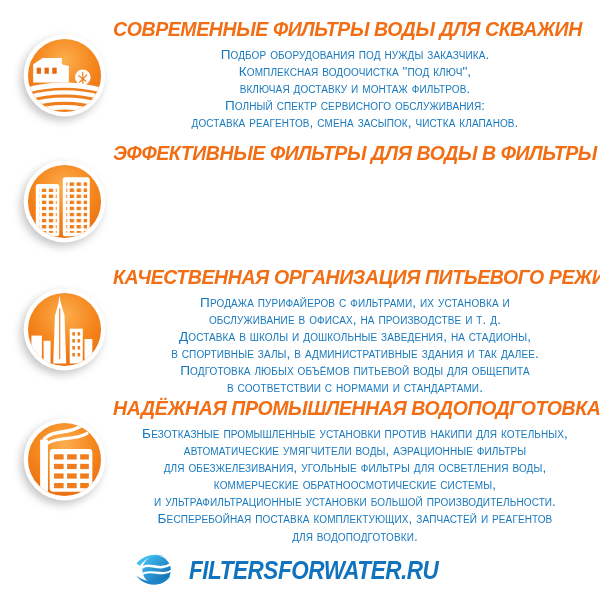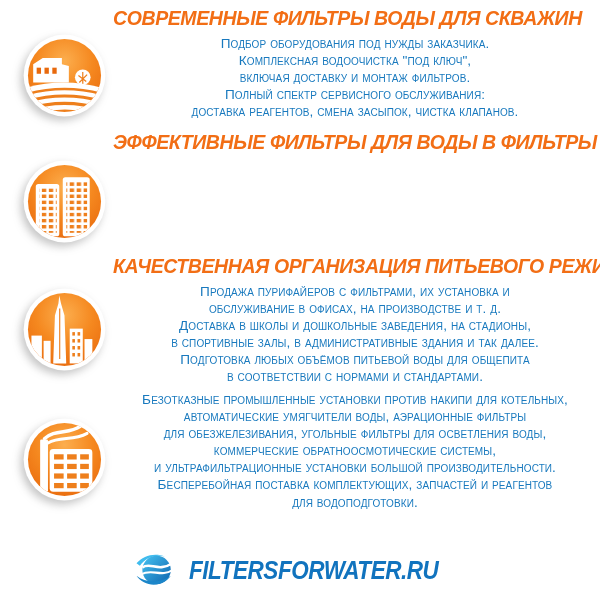--- a/index.html
+++ b/index.html
@@ -14,21 +14,21 @@
   }
   .section{position:absolute;left:0;width:600px;}
   .sec1{top:6px;}  .sec2{top:130px;}  .sec3{top:254px;}  .sec4{top:385px;}
   .badge-wrap{
     position:absolute;left:21px;width:87px;height:87px;
     filter:drop-shadow(-3px 4px 4px rgba(90,90,90,.35));
   }
   .sec1 .badge-wrap{top:26px;} .sec2 .badge-wrap{top:28px;}
   .sec3 .badge-wrap{top:32px;} .sec4 .badge-wrap{top:31px;}
   .badge-wrap svg{width:100%;height:100%;display:block;}
-  .txt{position:absolute;left:113px;top:1px;width:484px;}
+  .txt{position:absolute;left:113px;top:12px;width:484px;}
   .sec-title{
     margin:0;font-size:19.5px;line-height:23px;font-weight:bold;font-style:italic;
     letter-spacing:-0.4px;color:var(--title-orange,#F26E15);white-space:pre;
   }
   .sec-body{
     margin:5px 0 0 0;font-size:13.6px;line-height:17.1px;font-weight:normal;
     color:var(--body-blue,#1879BE);font-variant:small-caps;white-space:pre;
     letter-spacing:0.1px;
     text-align:center;
   }
@@ -197,20 +197,21 @@
               <rect x="53" y="66" width="11" height="6"></rect>
               <rect x="68" y="66" width="10" height="6"></rect>
             <rect x="38" y="77" width="11" height="6"></rect>
               <rect x="53" y="77" width="11" height="6"></rect>
               <rect x="68" y="77" width="10" height="6"></rect>
           </g>
         </g>
       </svg>
     </div>
     <div class="txt">
+      <h2 class="sec-title">НАДЁЖНАЯ ПРОМЫШЛЕННАЯ ВОДОПОДГОТОВКА</h2>
       <p class="sec-body">Безотказные промышленные установки против накипи для котельных,
 автоматические умягчители воды, аэрационные фильтры
 для обезжелезивания, угольные фильтры для осветления воды,
 коммерческие обратноосмотические системы,
 и ультрафильтрационные установки большой производительности.
 Бесперебойная поставка комплектующих, запчастей и реагентов
 для водоподготовки.</p>
     </div>
   </section>
 

